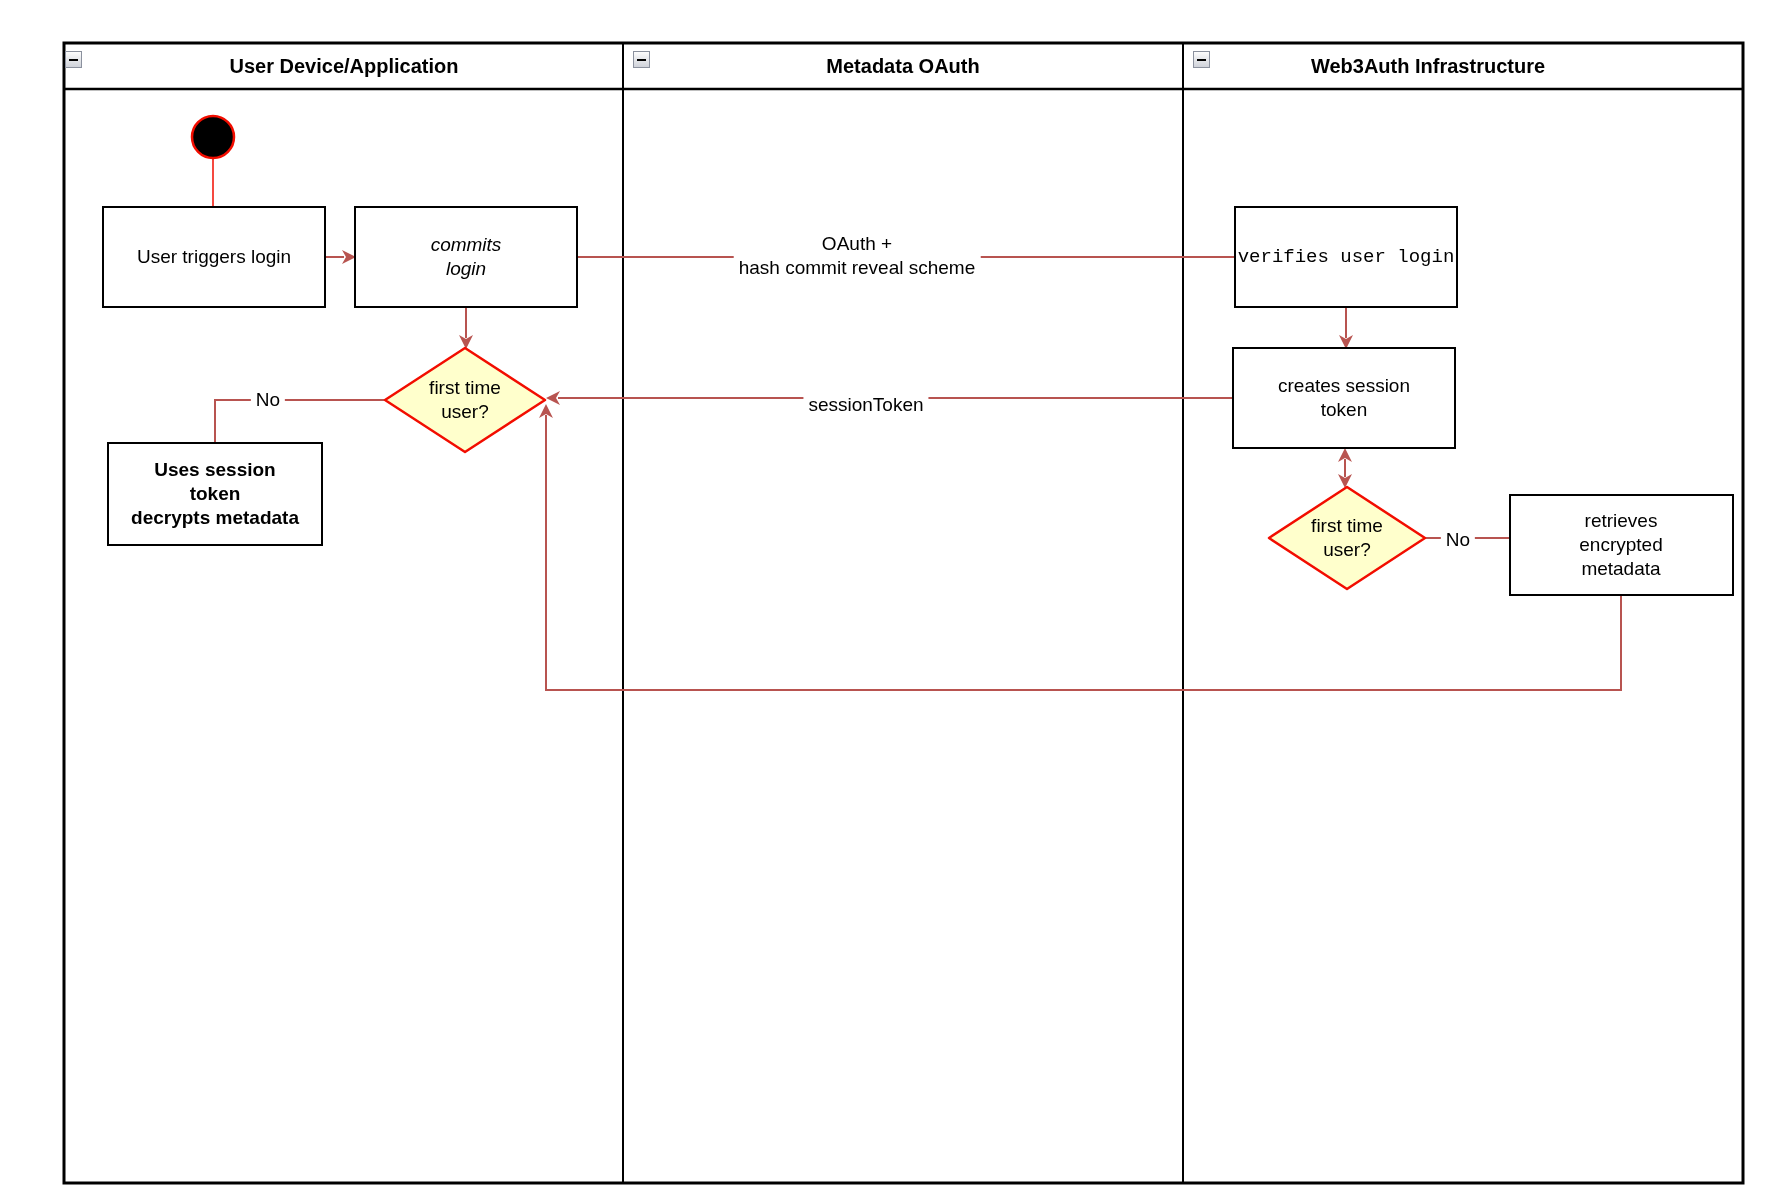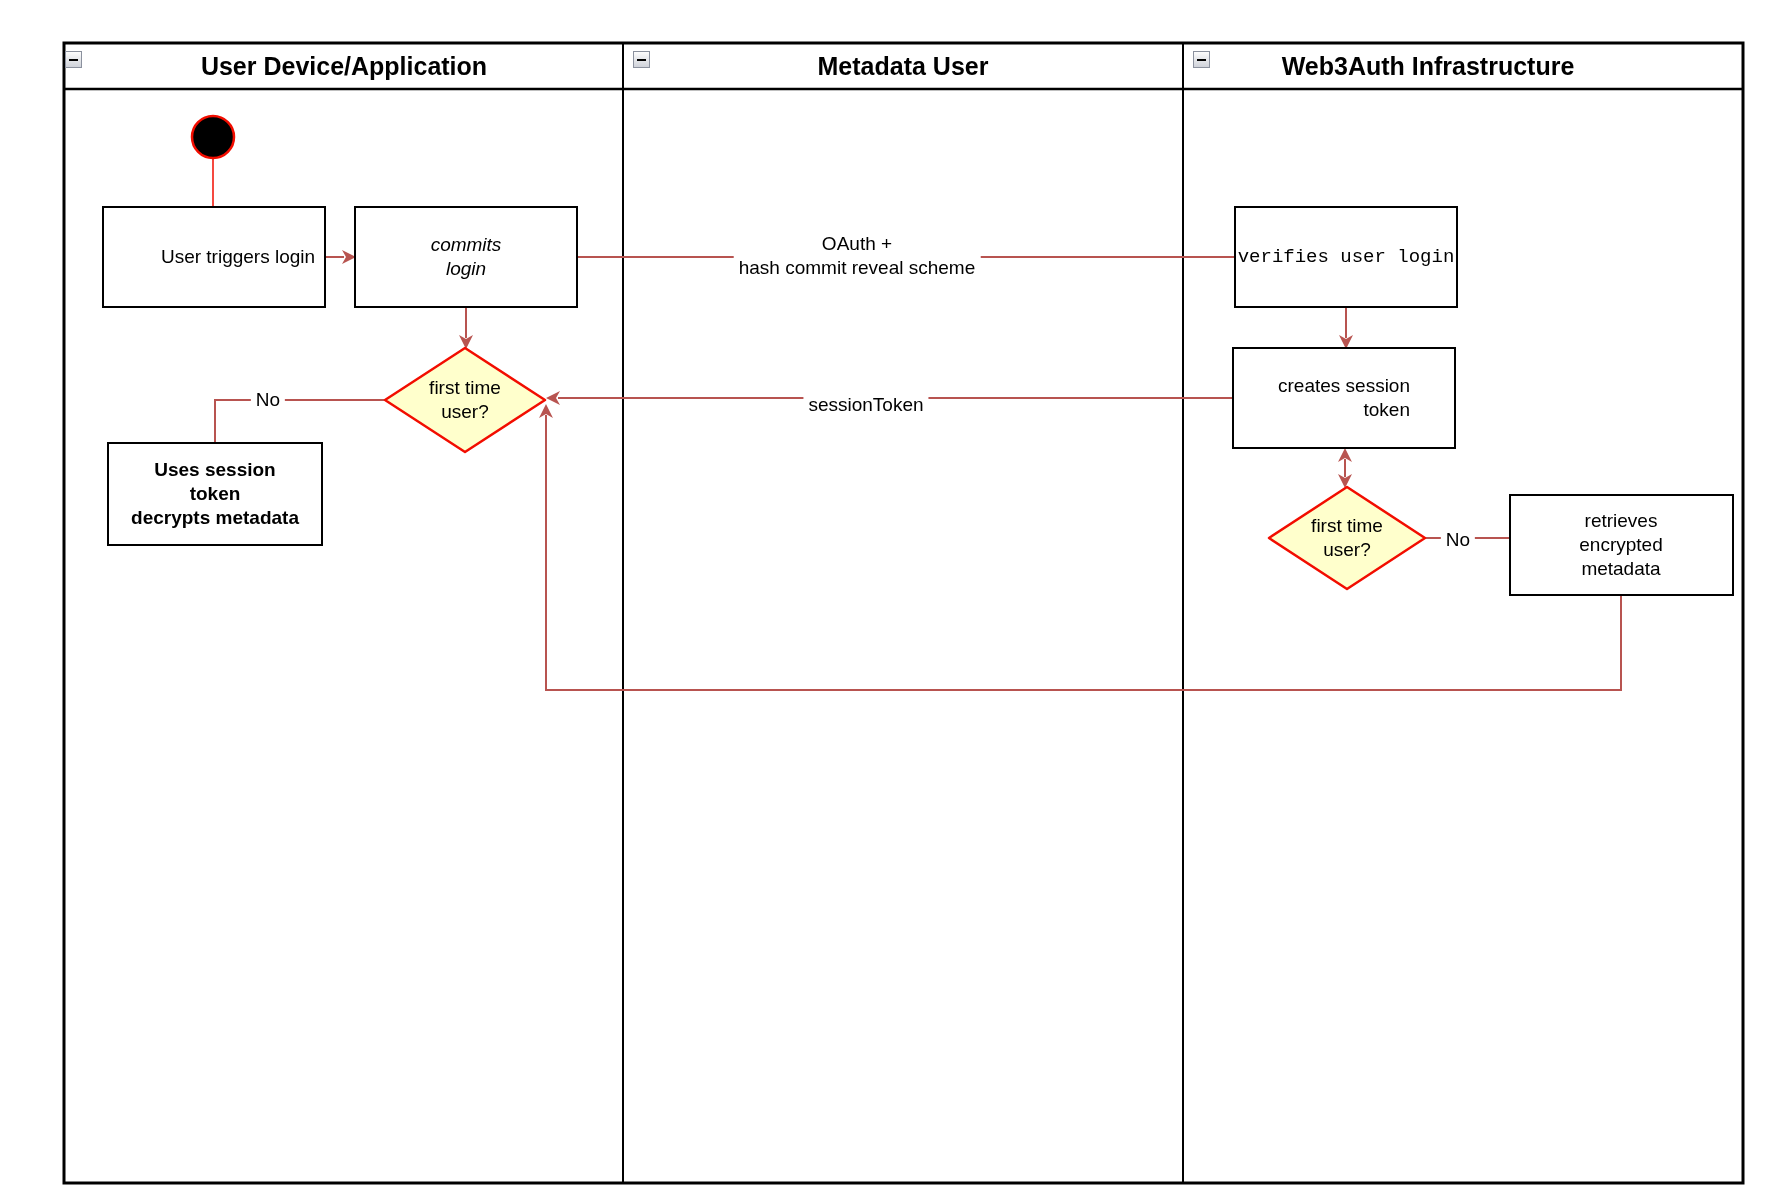--- a/index.html
+++ b/index.html
@@ -8,21 +8,21 @@
     font-family:"Liberation Sans", sans-serif;color:#000;
   }
   .canvas{position:absolute;left:0;top:0;width:1780px;height:1202px;}
   svg{position:absolute;left:0;top:0;}
   .lbl{
     position:absolute;transform:translate(-50%,-50%);
     text-align:center;white-space:pre-line;
     font-size:19px;line-height:24px;color:#000;
   }
   .lbl.bg{background:#ffffff;padding:0 5px;}
-  .lane-title{font-weight:bold;font-size:25px;white-space:nowrap;}
+  .lane-title{font-weight:bold;font-size:20px;white-space:nowrap;}
   .collapse-btn{
     position:absolute;width:17px;height:17px;box-sizing:border-box;
     border:1px solid #8b919e;background:linear-gradient(#fdfdfd,#cfd2d9);
     display:flex;align-items:center;justify-content:center;
   }
   .collapse-btn .bar{width:9px;height:2px;background:#000;}
 </style>
 </head>
 <body>
 
@@ -79,33 +79,33 @@
     <span class="bar"></span>
   </div>
   <div class="collapse-btn" style="left:633px;top:51px;">
     <span class="bar"></span>
   </div>
   <div class="collapse-btn" style="left:1193px;top:51px;">
     <span class="bar"></span>
   </div>
 
   <div class="lbl lane-title" style="left:344px;top:66px;">User Device/Application</div>
-  <div class="lbl lane-title" style="left:903px;top:66px;">Metadata User</div>
+  <div class="lbl lane-title" style="left:903px;top:66px;">Metadata OAuth</div>
   <div class="lbl lane-title" style="left:1428px;top:66px;">Web3Auth Infrastructure</div>
 
-  <div class="lbl" style="left:214px;top:257px;margin-left:24px;">User triggers login</div>
+  <div class="lbl" style="left:214px;top:257px;">User triggers login</div>
   <div class="lbl" style="left:466px;top:257px;font-style:italic;">commits
 login</div>
   <div class="lbl" style="left:465px;top:400px;">first time
 user?</div>
   <div class="lbl" style="left:215px;top:494px;font-weight:bold;">Uses session
 token
 decrypts metadata</div>
   <div class="lbl" style="left:1346px;top:257px;font-family:Liberation Mono, monospace;">verifies user login</div>
-  <div class="lbl" style="left:1344px;top:398px;text-align:right;">creates session
+  <div class="lbl" style="left:1344px;top:398px;">creates session
 token</div>
   <div class="lbl" style="left:1347px;top:538px;">first time
 user?</div>
   <div class="lbl bg" style="left:857px;top:256px;">OAuth +
 hash commit reveal scheme</div>
 
   <div class="lbl" style="left:1621px;top:545px;">retrieves encrypted
 metadata</div>
   <div class="lbl bg" style="left:866px;top:405px;">sessionToken</div>
   <div class="lbl bg" style="left:268px;top:400px;">No</div>

